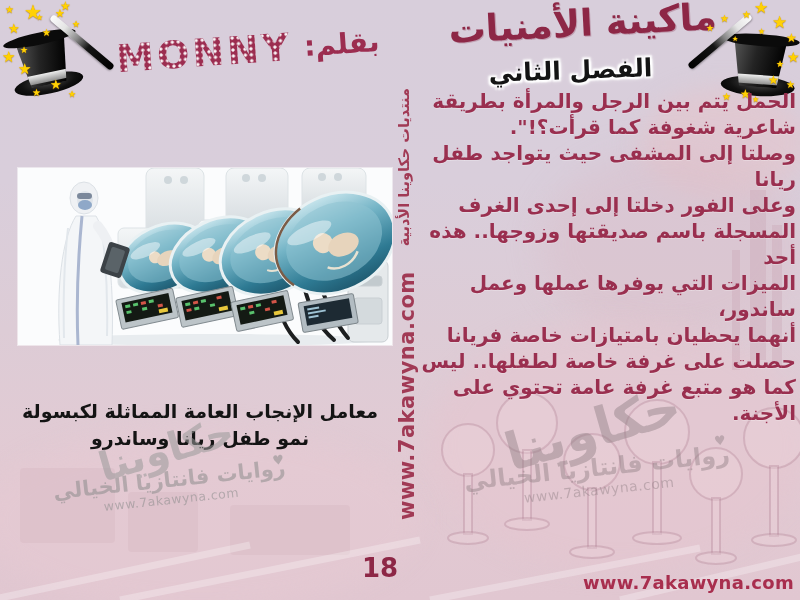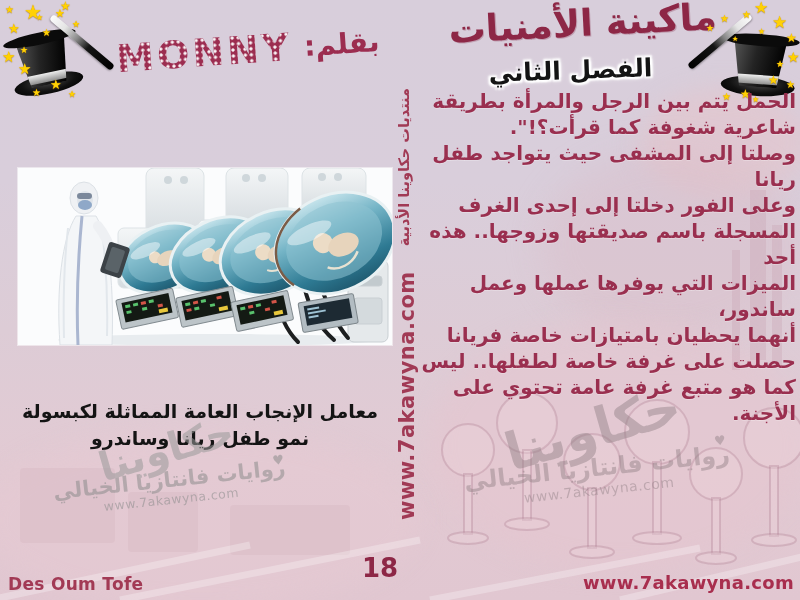--- a/index.html
+++ b/index.html
@@ -395,17 +395,16 @@
     <div class="wm-title" dir="rtl">روايات فانتازيا الخيالي</div>
     <div class="wm-url">www.7akawyna.com</div>
   </div>
   <div class="wm wm-right">
     <div class="wm-callig">حكاوينا</div>
     <span class="hearts">♥</span>
     <div class="wm-title" dir="rtl">روايات فانتازيا الخيالي</div>
     <div class="wm-url">www.7akawyna.com</div>
   </div>
 
-  <div class="footer-designer">Des Oum Tofe</div>
   <div class="footer-page">18</div>
   <div class="footer-url">www.7akawyna.com</div>
 
 </div>
 
 </body></html>

